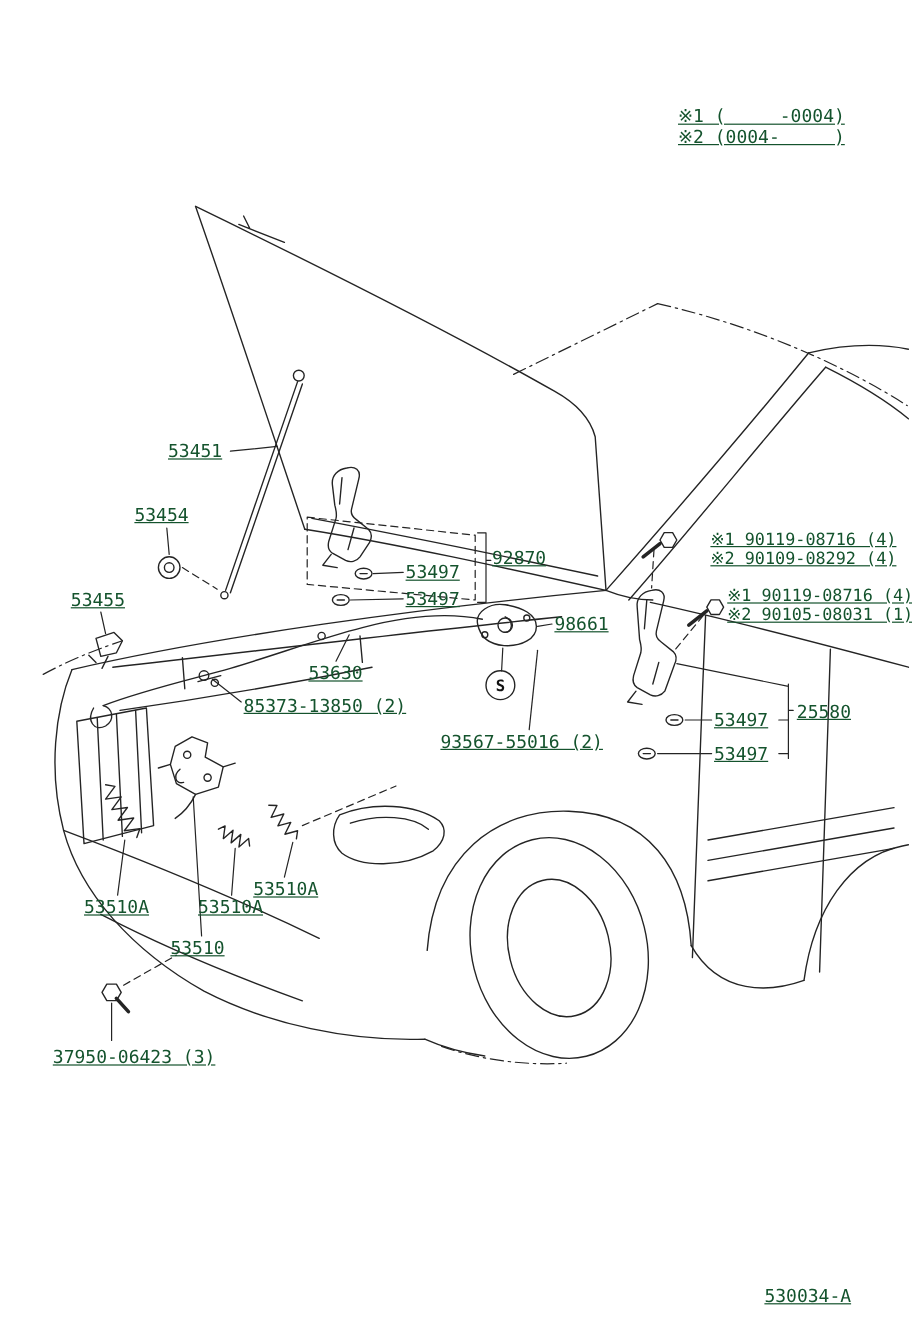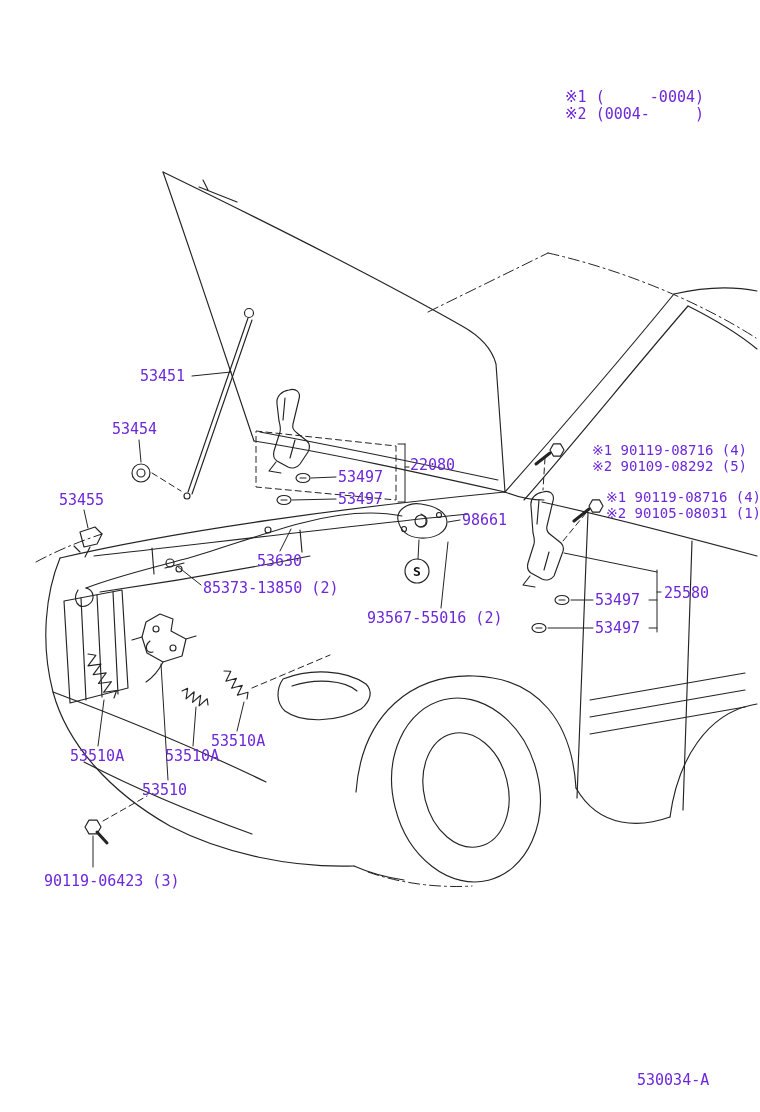--- a/index.html
+++ b/index.html
@@ -7,21 +7,21 @@
   body { width:760px; height:1112px; font-family:"DejaVu Sans","Liberation Sans",sans-serif; }
   .canvas { position:relative; width:760px; height:1112px; background:#ffffff; overflow:hidden; }
   .art { position:absolute; left:0; top:0; }
   .ln { fill:none; stroke:#242424; stroke-width:1.15; stroke-linecap:round; stroke-linejoin:round; }
   .thin { stroke-width:1; }
   .thick { stroke-width:3; }
   .dash { stroke-dasharray:6 4; stroke-width:1; }
   .ddot { stroke-dasharray:11 4 2 4; stroke-width:1; }
   .s-text { font-family:"DejaVu Sans Mono","DejaVu Sans",monospace; font-size:13px; font-weight:bold; fill:#111; }
   .lbl { position:absolute; font-family:"DejaVu Sans Mono","DejaVu Sans",monospace;
-         font-size:15px; color:#6d28d9; white-space:pre; line-height:1.1; }
+         font-size:15px; color:#14532d; white-space:pre; line-height:1.1;text-decoration:underline; }
   .sm { font-size:14px; }
 </style>
 </head>
 <body>
 
 <div class="canvas">
 
   <svg class="art" width="760" height="1112" viewBox="0 0 760 1112">
 
     <g class="ln">
@@ -208,35 +208,35 @@
   </svg>
 
   <div class="lbl" style="left:565px;top:89px">※1 (     -0004)</div>
   <div class="lbl" style="left:565px;top:106px">※2 (0004-     )</div>
 
   <div class="lbl" style="left:140px;top:368px">53451</div>
   <div class="lbl" style="left:112px;top:421px">53454</div>
   <div class="lbl" style="left:59px;top:492px">53455</div>
   <div class="lbl" style="left:338px;top:469px">53497</div>
   <div class="lbl" style="left:338px;top:491px">53497</div>
-  <div class="lbl" style="left:410px;top:457px">22080</div>
+  <div class="lbl" style="left:410px;top:457px">92870</div>
   <div class="lbl" style="left:462px;top:512px">98661</div>
   <div class="lbl" style="left:257px;top:553px">53630</div>
   <div class="lbl" style="left:203px;top:580px">85373-13850 (2)</div>
   <div class="lbl" style="left:367px;top:610px">93567-55016 (2)</div>
 
   <div class="lbl sm" style="left:592px;top:443px">※1 90119-08716 (4)</div>
-  <div class="lbl sm" style="left:592px;top:459px">※2 90109-08292 (5)</div>
+  <div class="lbl sm" style="left:592px;top:459px">※2 90109-08292 (4)</div>
   <div class="lbl sm" style="left:606px;top:490px">※1 90119-08716 (4)</div>
   <div class="lbl sm" style="left:606px;top:506px">※2 90105-08031 (1)</div>
 
   <div class="lbl" style="left:595px;top:592px">53497</div>
   <div class="lbl" style="left:664px;top:585px">25580</div>
   <div class="lbl" style="left:595px;top:620px">53497</div>
 
   <div class="lbl" style="left:211px;top:733px">53510A</div>
   <div class="lbl" style="left:70px;top:748px">53510A</div>
   <div class="lbl" style="left:165px;top:748px">53510A</div>
   <div class="lbl" style="left:142px;top:782px">53510</div>
-  <div class="lbl" style="left:44px;top:873px">90119-06423 (3)</div>
+  <div class="lbl" style="left:44px;top:873px">37950-06423 (3)</div>
 
   <div class="lbl" style="left:637px;top:1072px">530034-A</div>
 </div>
 
 </body></html>

